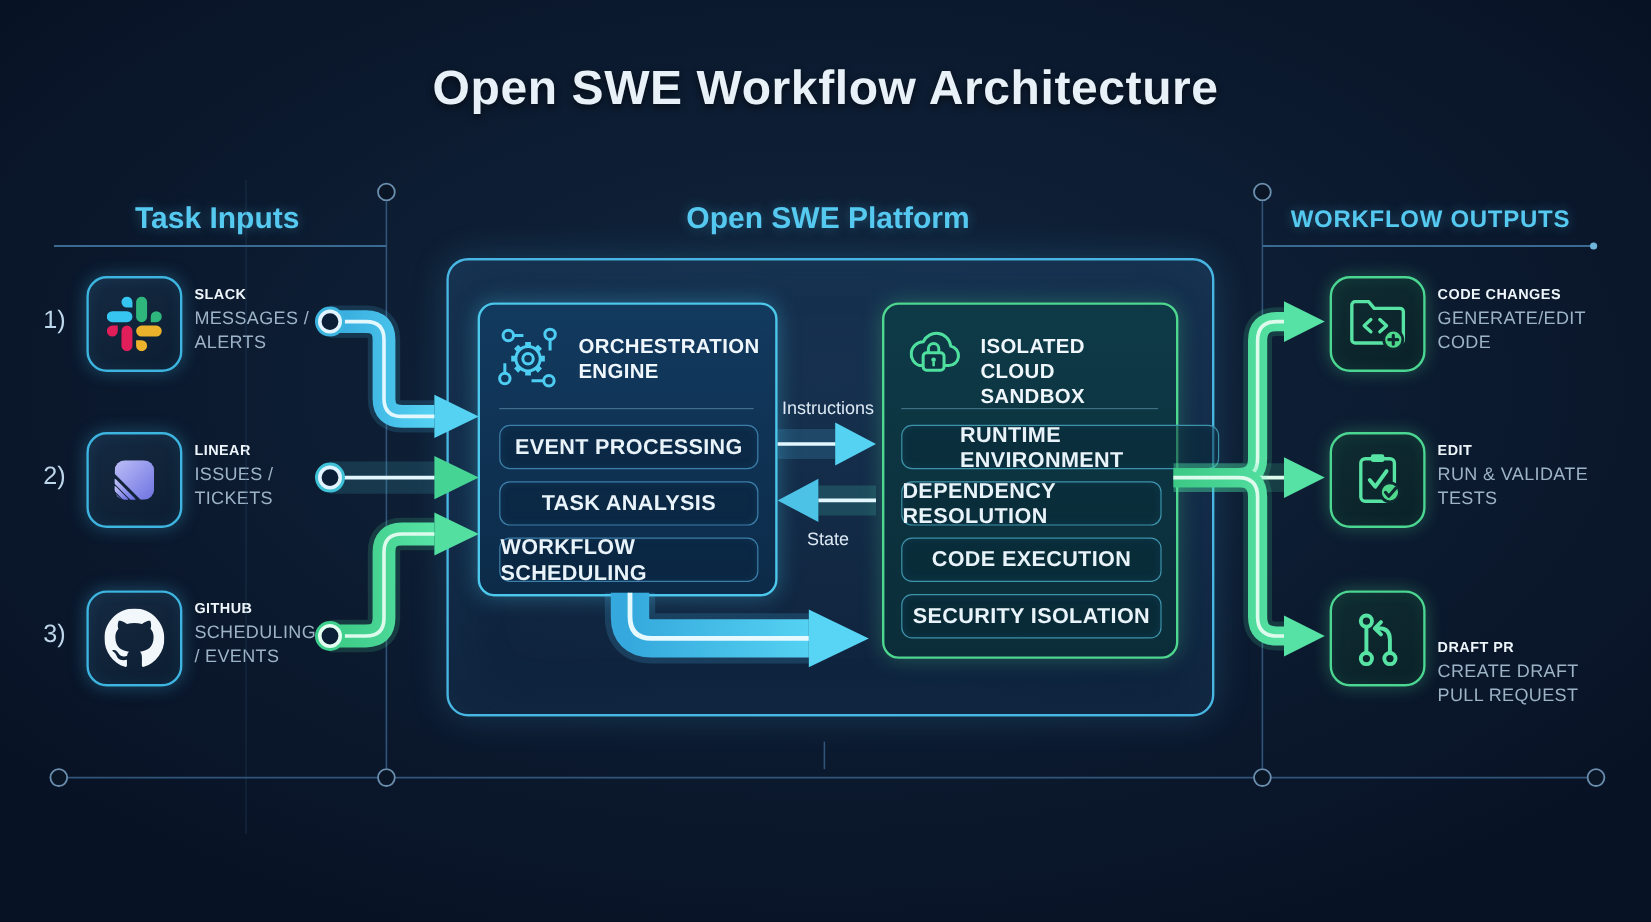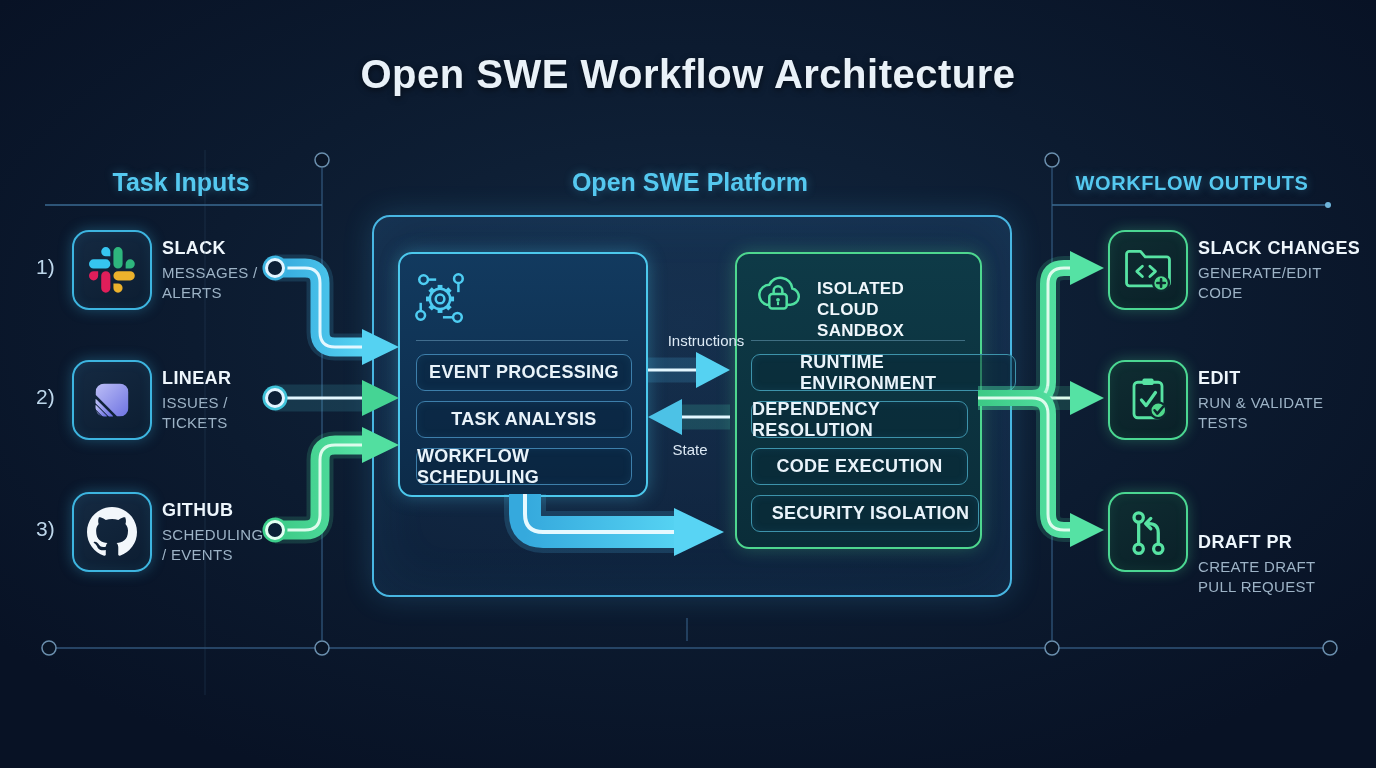--- a/index.html
+++ b/index.html
@@ -23,21 +23,21 @@
     width:76px;height:76px;border-radius:17px;border:2.5px solid #3db5e0;
     background:linear-gradient(150deg,#152a42,#0c1d31);
     box-shadow:0 0 14px rgba(61,181,224,.35), inset 0 0 12px rgba(61,181,224,.10);
     display:flex;align-items:center;justify-content:center;
   }
   .tile.green{
     border-color:#4bd792;background:linear-gradient(150deg,#0f2d32,#0a2028);
     box-shadow:0 0 14px rgba(75,215,146,.32), inset 0 0 12px rgba(75,215,146,.10);
   }
   .itext{width:170px;}
-  .name{font-size:18px;font-weight:bold;color:#eef6fc;letter-spacing:.4px;}
+  .name{font-size:12px;font-weight:bold;color:#eef6fc;letter-spacing:.4px;}
   .desc{font-size:15px;color:#9db3c6;line-height:20px;margin-top:4px;letter-spacing:.3px;}
   .desc.narrow{width:106px;} .desc.wide{width:132px;}
   .platform{
     left:372px;top:215px;width:636px;height:378px;border-radius:18px;
     border:2px solid #48b6e2;
     background:linear-gradient(180deg, rgba(30,68,110,.38), rgba(20,50,86,.30));
     box-shadow:0 0 30px rgba(70,180,235,.20), inset 0 0 60px rgba(70,180,235,.07);
   }
   .engine{
     left:398px;top:252px;width:246px;height:241px;border-radius:14px;
@@ -271,20 +271,21 @@
             <path d="M36.4 39.4 L39.3 42.3"></path>
           <path d="M29 42.5 V46.5"></path>
             <path d="M21.6 39.4 L18.7 42.3"></path>
           <path d="M18.5 32 H14.5"></path>
             <path d="M21.6 24.6 L18.7 21.7"></path>
           <path d="M29 21.5 V17.5"></path>
             <path d="M36.4 24.6 L39.3 21.7"></path>
         </g>
       </g>
     </svg>
+    <div class="abs boxtitle" style="left:82px;top:24px;width:152px;">ORCHESTRATION ENGINE</div>
     <div class="abs divider" style="left:16px;top:86px;width:212px;"></div>
     <div class="abs chip" style="left:16px;top:100px;width:214px;">EVENT PROCESSING</div>
     <div class="abs chip" style="left:16px;top:147px;width:214px;">TASK ANALYSIS</div>
     <div class="abs chip" style="left:16px;top:194px;width:214px;">WORKFLOW SCHEDULING</div>
   </div>
 
   <div class="abs sandbox z2">
     <svg class="abs" style="left:12px;top:12px;" width="58" height="58" viewBox="0 0 60 60">
       <g stroke="#4fe0a0" stroke-width="2.6" fill="none">
         <path d="M18 40 h25 a8.5 8.5 0 0 0 1.8-16.8 A12.5 12.5 0 0 0 21 19.5 A10.5 10.5 0 0 0 18 40 Z"></path>
@@ -292,39 +293,39 @@
         <path d="M25.5 29 v-3.5 a4.5 4.5 0 0 1 9 0 V29"></path>
       </g>
       <circle cx="30" cy="35" r="2" fill="#4fe0a0"></circle>
       <path d="M30 37 V40.5" stroke="#4fe0a0" stroke-width="2.2"></path>
     </svg>
     <div class="abs boxtitle" style="left:80px;top:24px;width:154px;">ISOLATED CLOUD SANDBOX</div>
     <div class="abs divider" style="left:14px;top:86px;width:214px;"></div>
     <div class="abs chip" style="left:14px;top:100px;width:215px;padding-left:48px;">RUNTIME ENVIRONMENT</div>
     <div class="abs chip" style="left:14px;top:147px;width:215px;">DEPENDENCY RESOLUTION</div>
     <div class="abs chip" style="left:14px;top:194px;width:215px;">CODE EXECUTION</div>
-    <div class="abs chip" style="left:14px;top:241px;width:215px;padding-left:11px;">SECURITY ISOLATION</div>
-  </div>
-
-  <div class="abs flowlabel z3" style="left:656px;top:332px;">Instructions</div>
+    <div class="abs chip" style="left:14px;top:241px;width:215px;">SECURITY ISOLATION</div>
+  </div>
+
+  <div class="abs flowlabel z3" style="left:640px;top:332px;">Instructions</div>
   <div class="abs flowlabel z3" style="left:640px;top:441px;">State</div>
 
   <div class="abs tile green z2" style="left:1108px;top:230px;">
     <svg width="56" height="56" viewBox="0 0 60 60">
       <g stroke="#57e3a3" stroke-width="3" fill="none" stroke-linejoin="round" stroke-linecap="round">
         <path d="M7 16 v-3 a3 3 0 0 1 3-3 h12 l5 6 h23 a3 3 0 0 1 3 3 v25 a3 3 0 0 1 -3 3 H10 a3 3 0 0 1 -3-3 Z"></path>
         <polyline points="24,26 18,31.5 24,37"></polyline>
         <polyline points="32,26 38,31.5 32,37"></polyline>
       </g>
       <circle cx="44" cy="44" r="8.5" fill="#4fd98c" stroke="#0d2a30" stroke-width="2.5"></circle>
       <path d="M44 40 V48 M40 44 H48" stroke="#0d2a30" stroke-width="2.8" stroke-linecap="round"></path>
     </svg>
   </div>
   <div class="abs itext z2" style="left:1198px;top:238px;">
-    <div class="name">SLACK CHANGES</div>
+    <div class="name">CODE CHANGES</div>
     <div class="desc wide">GENERATE/EDIT CODE</div>
   </div>
 
   <div class="abs tile green z2" style="left:1108px;top:360px;">
     <svg width="56" height="56" viewBox="0 0 60 60">
       <rect x="15" y="11" width="30" height="38" rx="4" stroke="#57e3a3" stroke-width="3" fill="none"></rect>
       <rect x="24" y="7" width="12" height="7" rx="2" fill="#57e3a3"></rect>
       <polyline points="23,30 28,36 38,22" stroke="#57e3a3" stroke-width="3.5" fill="none" stroke-linecap="round" stroke-linejoin="round"></polyline>
       <circle cx="41" cy="41" r="8.5" fill="#4fd98c" stroke="#0d2a30" stroke-width="2.5"></circle>
       <polyline points="37,41 40,44.5 46,37.5" stroke="#0d2a30" stroke-width="2.8" fill="none" stroke-linecap="round" stroke-linejoin="round"></polyline>

